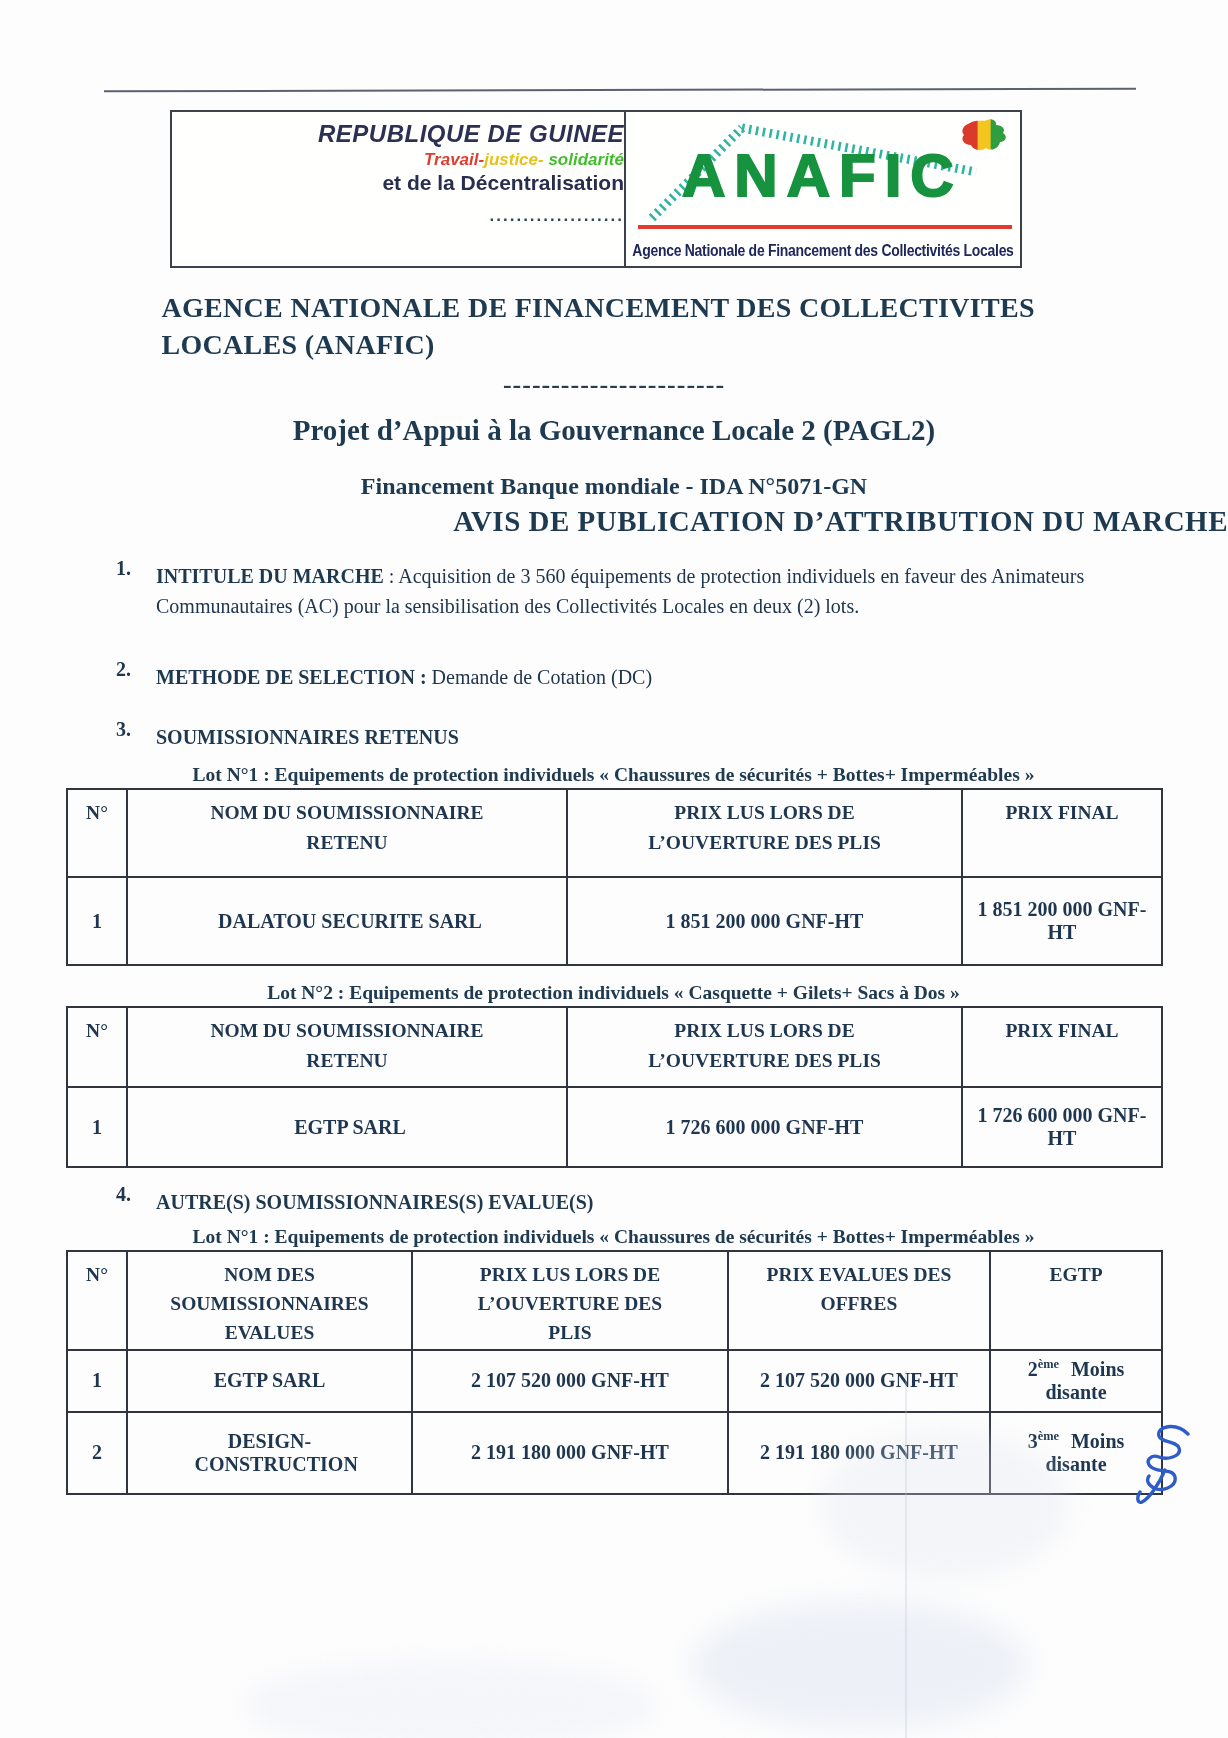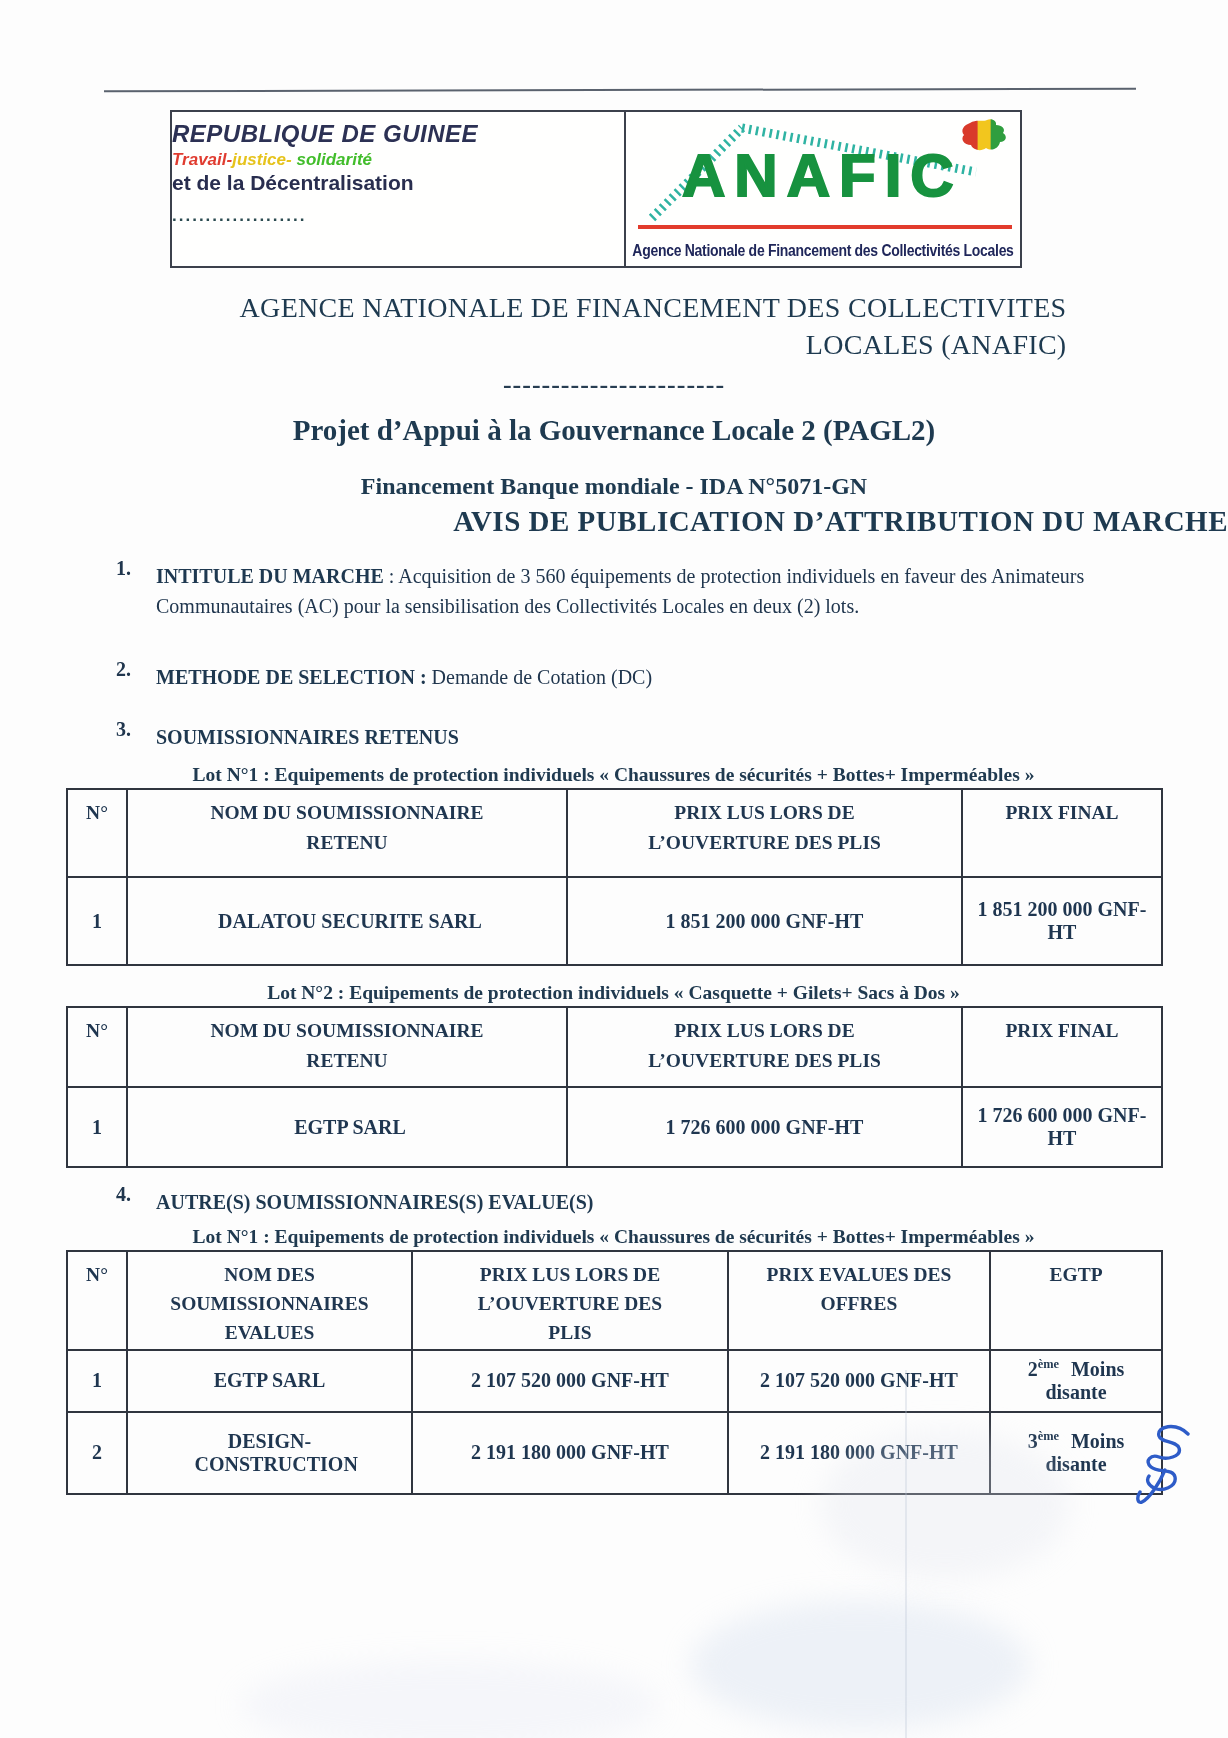--- a/index.html
+++ b/index.html
@@ -9,21 +9,21 @@
     font-family:"Liberation Serif", serif; color:#21374e;
   }
 
   
   .topline { position:absolute; left:104px; top:89px; width:1032px; height:0;
     border-top:2.5px solid #5a626e; transform:rotate(-0.15deg); }
 
   
   .letterhead { position:absolute; left:170px; top:110px; width:852px; height:158px;
     border:2px solid #3c414c; box-sizing:border-box; display:flex; background:#fffffe; }
-  .lh-left { width:452px; box-sizing:border-box; padding-top:8px; text-align:left;
+  .lh-left { width:452px; box-sizing:border-box; padding-top:8px; text-align:right;
     font-family:"Liberation Sans", sans-serif; }
   .country { font-style:italic; font-weight:bold; font-size:24px; color:#2c3154; letter-spacing:.5px; }
   .motto { font-style:italic; font-weight:bold; font-size:17px; margin-top:2px; }
   .m-red{color:#e03c30} .m-yellow{color:#e6c31c} .m-green{color:#42bd2b}
   .ministry { font-weight:bold; font-size:21px; color:#292e4f; line-height:1.28; }
   .ministry.first { margin-top:4px; }
   .dots { margin-top:9px; font-weight:bold; font-size:17px; letter-spacing:2px; color:#2a4a50; }
 
   .lh-right { flex:1; border-left:2px solid #3c414c; position:relative; }
   .roof-icon { position:absolute; left:0; top:0; width:100%; height:100%; pointer-events:none; }
@@ -31,21 +31,21 @@
   .acronym { position:absolute; left:56px; top:34px; z-index:2;
     font-family:"Liberation Sans", sans-serif; font-weight:bold; font-size:60px; line-height:1;
     color:#17923f; letter-spacing:9px; -webkit-text-stroke:2px #17923f; }
   .redline { position:absolute; left:12px; right:8px; top:113px; height:4px; background:#e23b2c; }
   .tagline { position:absolute; left:0; right:0; bottom:6px; text-align:center; white-space:nowrap;
     font-family:"Liberation Sans", sans-serif; font-weight:bold; font-size:14px;
     letter-spacing:-0.3px; color:#20275a; transform:scaleY(1.22); transform-origin:center bottom; }
 
   
   .content { position:absolute; left:0; top:282px; width:1228px; }
-  .agency { margin:8px auto 0; max-width:905px; text-align:right; font-weight:normal;
+  .agency { margin:8px auto 0; max-width:905px; text-align:left; font-weight:bold;
     font-size:28px; line-height:1.32; color:#1e3a50; letter-spacing:.3px; }
   .dashes { margin-top:8px; text-align:center; font-weight:bold; font-size:26px;
     line-height:1; letter-spacing:1px; color:#273d52; }
   .project { margin-top:16px; text-align:center; font-weight:bold; font-size:29px; color:#1e3a50; }
   .financing { margin-top:26px; text-align:center; font-weight:bold; font-size:24px; color:#1e3a50; }
   .notice { margin-top:5px; text-align:right; font-weight:bold; font-size:29px;
     letter-spacing:.5px; color:#1e3a50; }
 
   .item { display:grid; grid-template-columns:32px 1fr; margin:0 70px 0 116px;
     font-size:20px; line-height:1.48; color:#20364e; }

